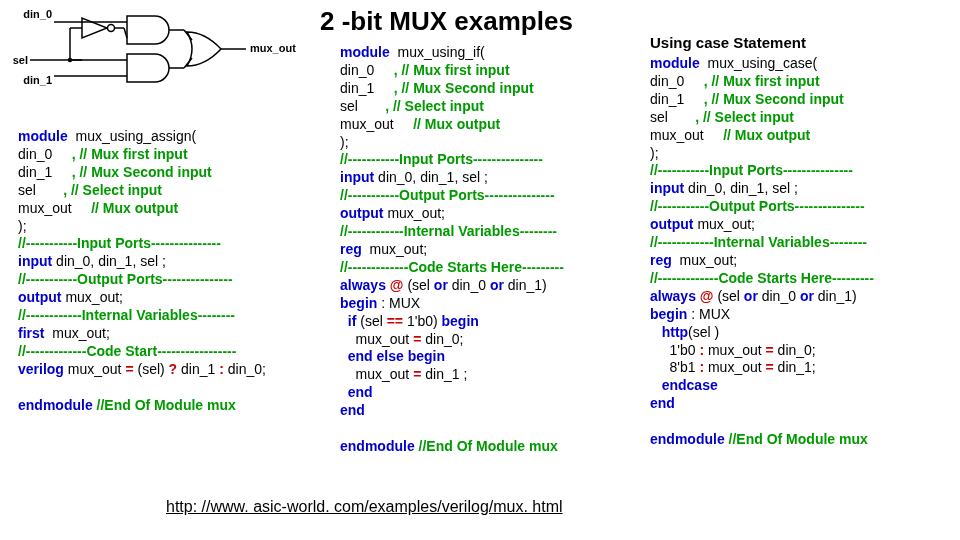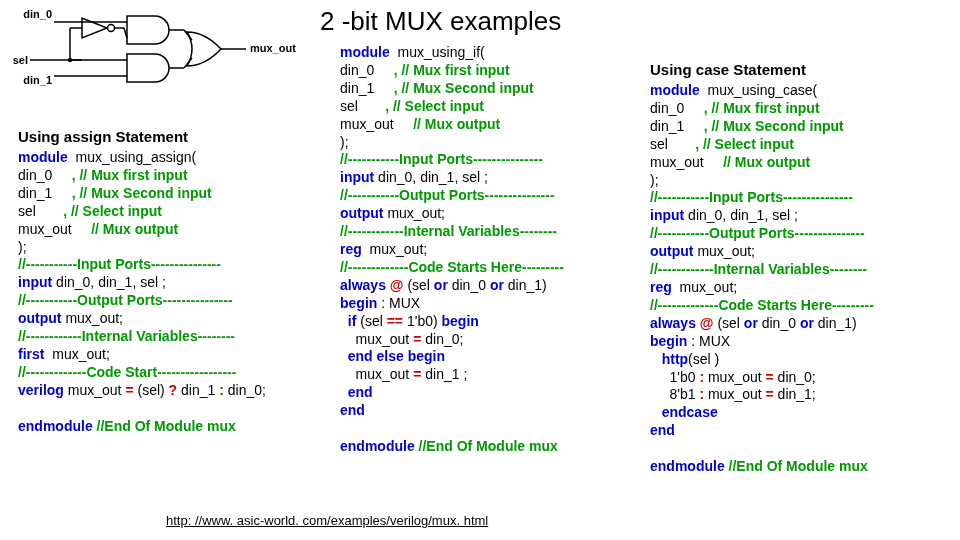--- a/index.html
+++ b/index.html
@@ -9,21 +9,21 @@
     background: #fff;
     font-family: Arial, Helvetica, sans-serif;
     position: relative;
     overflow: hidden;
   }
   .title {
     position: absolute;
     top: 6px;
     left: 320px;
     font-size: 26px;
-    font-weight: normal;
+    font-weight: bold;
     color: #000;
     text-align: center;
   }
   .heading {
     font-weight: bold;
     font-size: 15px;
     color: #000;
     margin-bottom: 4px;
   }
   .diagram {
@@ -31,36 +31,36 @@
     top: 8px;
     left: 12px;
     width: 290px;
   }
   .col {
     position: absolute;
     width: 297px;
   }
   .col-assign { top: 128px; left: 18px; }
   .col-if     { top: 44px;  left: 340px; }
-  .col-case   { top: 61px;  left: 650px; }
+  .col-case   { top: 34px;  left: 650px; }
   .code {
     font-family: Liberation Sans, sans-serif;
     font-size: 14px;
     line-height: 1.28;
     white-space: pre;
     color: #000;
   }
   .kw   { color: #0000cc; font-weight: bold; }
   .cmt  { color: #009900; font-weight: bold; }
   .op   { color: #cc0000; font-weight: bold; }
   .link {
     position: absolute;
-    bottom: 12px;
+    bottom: 24px;
     left: 166px;
-    font-size: 13px;
+    font-size: 16px;
     color: #000;
     text-decoration: underline;
   }
   
   .slab { font-family: Arial; font-size: 11px; font-weight: bold; }
 </style>
 </head>
 <body>
 
 <div class="title">2 -bit MUX examples</div>
@@ -94,21 +94,20 @@
     <line x1="209" y1="41" x2="234" y2="41" stroke="#000" stroke-width="1.5"></line>
 
     <text x="40" y="10" class="slab" text-anchor="end">din_0</text>
     <text x="16" y="56" class="slab" text-anchor="end">sel</text>
     <text x="40" y="76" class="slab" text-anchor="end">din_1</text>
     <text x="238" y="44" class="slab">mux_out</text>
   </svg>
 </div>
 
 <div class="col col-assign">
-  <div class="heading">Using assign Statement</div>
   <div class="code"><span class="kw">module</span><span>  mux_using_assign(</span>
 <span>din_0     </span><span class="cmt">, // Mux first input</span>
 <span>din_1     </span><span class="cmt">, // Mux Second input</span>
 <span>sel       </span><span class="cmt">, // Select input</span>
 <span>mux_out   </span><span class="cmt">  // Mux output</span>
 <span>);</span>
 <span class="cmt">//-----------Input Ports---------------</span>
 <span class="kw">input</span><span> din_0, din_1, sel ;</span>
 <span class="cmt">//-----------Output Ports---------------</span>
 <span class="kw">output</span><span> mux_out;</span>

